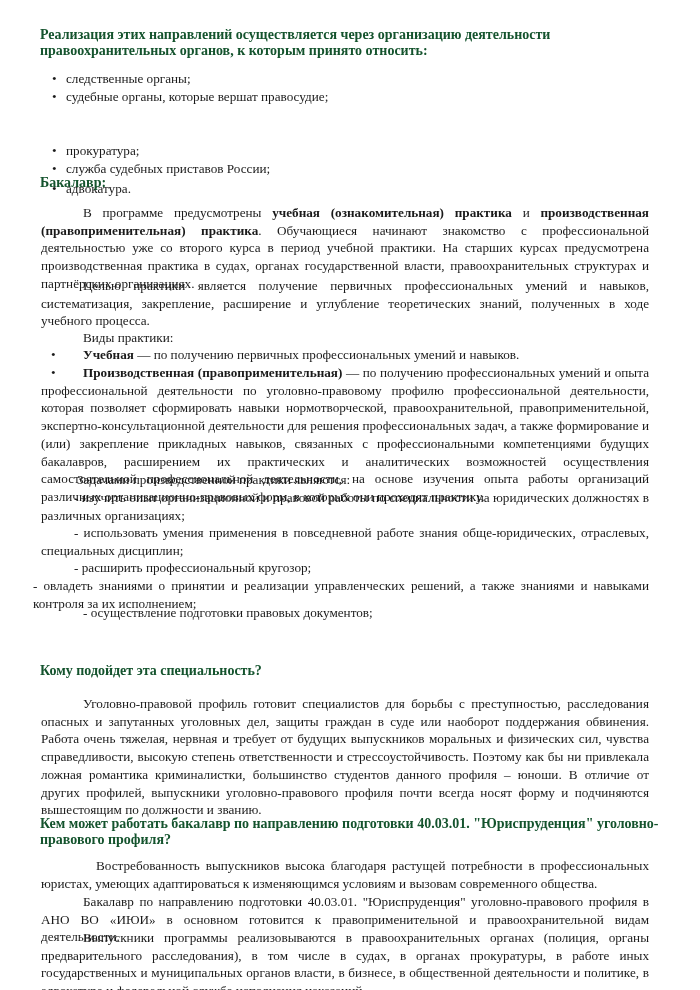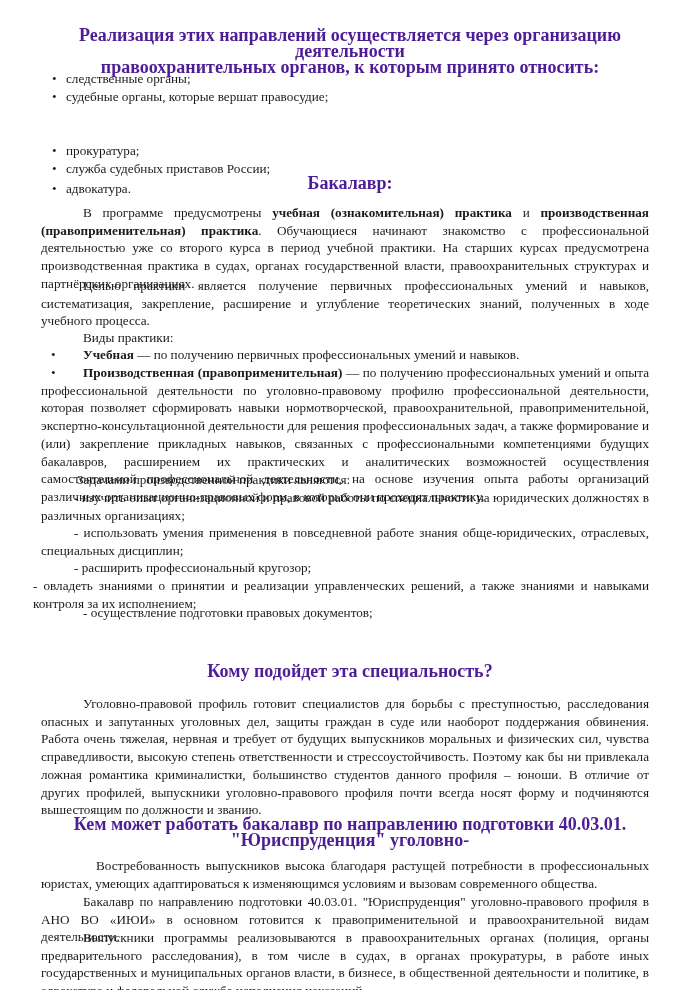--- a/index.html
+++ b/index.html
@@ -1,18 +1,18 @@
 <!DOCTYPE html>
 <html><head>
 <meta charset="utf-8">
 <style>
   html, body { margin:0; padding:0; background:#ffffff; }
   body { width:700px; height:990px; overflow:hidden; font-family:"Liberation Serif", serif; color:#1a1a1a; font-size:13.2px; }
   .page { position:relative; width:700px; height:990px; }
-  .h { color:#4c1d95; font-weight:bold; text-align:center; font-size:18px; line-height:16px; position:absolute; left:40px; width:620px; }
+  .h { color:#14532d; font-weight:bold; font-size:14px; line-height:16px; position:absolute; left:40px; width:620px; }
   .p { position:absolute; left:41px; width:608px; line-height:17.7px; text-align:justify; text-align-last:left; }
   .ind { text-indent:42px; }
   .bl { position:absolute; left:52px; line-height:17.7px; }
   .bl .dot { display:inline-block; width:14px; }
   b { font-weight:bold; }
   .dash { position:absolute; left:41px; width:608px; line-height:17.7px; text-align:justify; text-align-last:left; }
 </style>
 </head>
 <body>
 
@@ -47,19 +47,20 @@
   <div class="dash" style="top:559px; text-indent:33px;">-   расширить профессиональный кругозор;</div>
   <div class="dash" style="top:577px; left:33px; width:616px; text-indent:0;"><span>- овладеть знаниями о принятии и реализации управленческих решений, а также знаниями и навыками контроля за их исполнением;</span></div>
   <div class="dash" style="top:604px; text-indent:42px;font-family:Liberation Serif, serif;">- осуществление подготовки правовых документов;</div>
 
   <div class="h" style="top:663px;">Кому подойдет эта специальность?</div>
 
   <div class="p ind" style="top:695px;">Уголовно-правовой профиль готовит специалистов для борьбы с преступностью, расследования опасных и запутанных уголовных дел, защиты граждан в суде или наоборот поддержания обвинения. Работа очень тяжелая, нервная и требует от будущих выпускников моральных и физических сил, чувства справедливости, высокую степень ответственности и стрессоустойчивость.  Поэтому как бы ни привлекала ложная романтика криминалистки, большинство студентов  данного профиля – юноши. В отличие от других профилей, выпускники уголовно-правового профиля почти всегда носят форму и подчиняются вышестоящим по должности и званию.</div>
 
   <div class="h" style="top:816px;">
     <div>Кем может работать бакалавр по направлению подготовки 40.03.01. "Юриспруденция" уголовно-</div>
+    <div>правового профиля?</div>
   </div>
 
   <div class="p" style="top:857px; text-indent:55px;">Востребованность выпускников высока благодаря растущей потребности в профессиональных юристах, умеющих адаптироваться к изменяющимся условиям и вызовам современного общества.</div>
   <div class="p ind" style="top:893px;">Бакалавр по направлению подготовки 40.03.01. "Юриспруденция" уголовно-правового профиля в АНО ВО «ИЮИ» в основном готовится к правоприменительной и правоохранительной видам деятельности.</div>
   <div class="p ind" style="top:929px;">Выпускники программы реализовываются в правоохранительных органах (полиция, органы предварительного расследования), в том числе в судах, в органах прокуратуры, в работе иных государственных и муниципальных органов власти, в бизнесе, в общественной деятельности и политике,  в адвокатуре и федеральной службе исполнения наказаний.</div>
 
 </div>
 
 </body></html>

